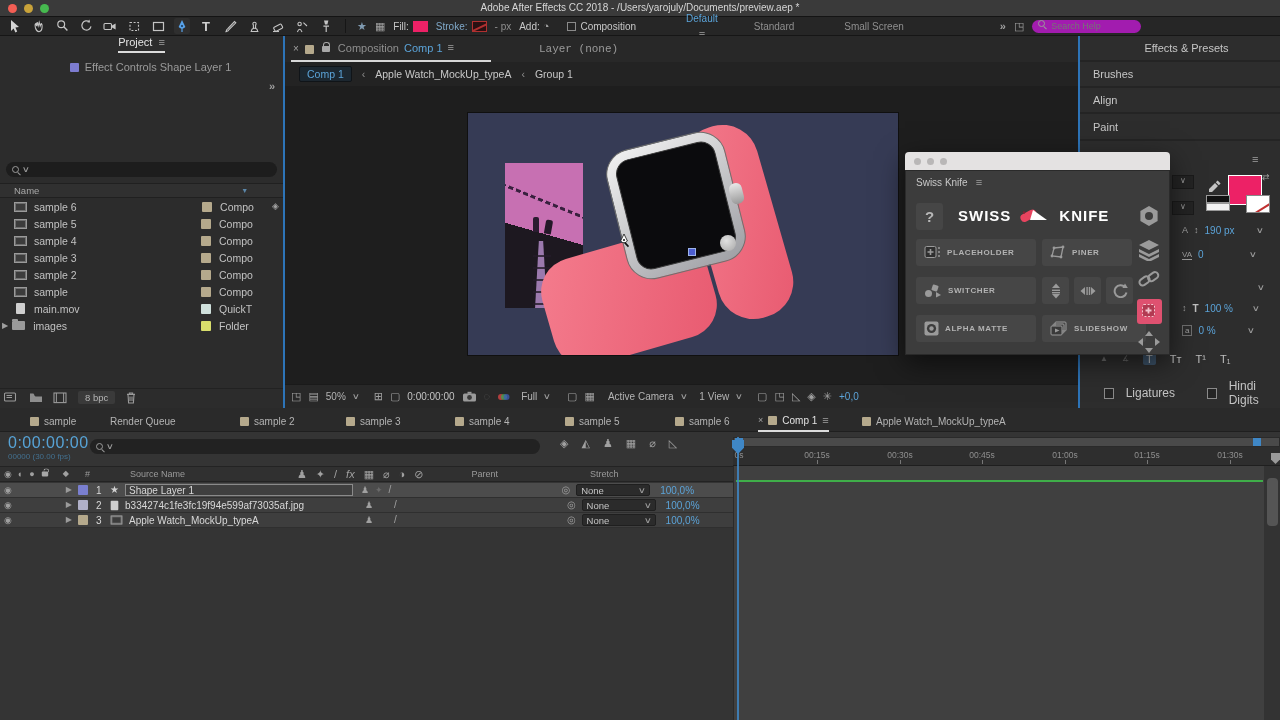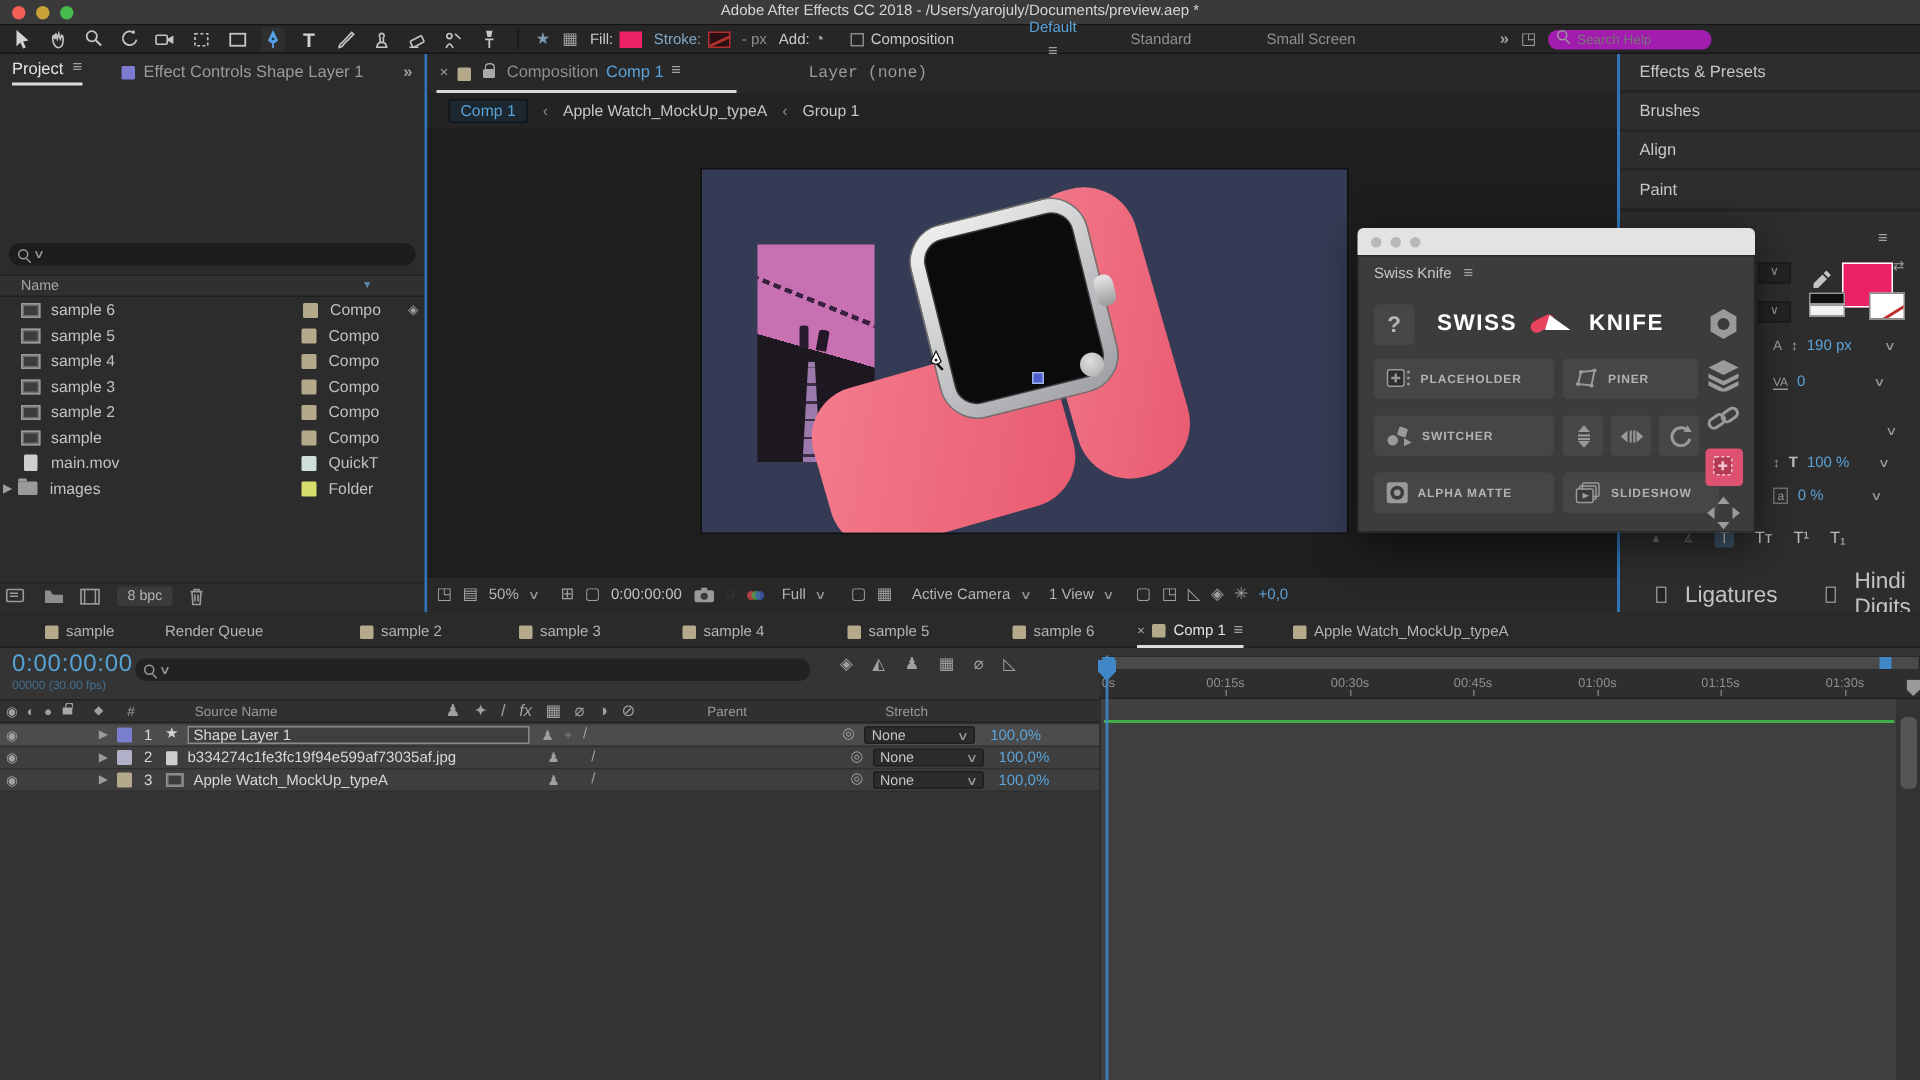--- a/index.html
+++ b/index.html
@@ -197,21 +197,21 @@
     <span class="dim" style="margin-left:42px;">Small Screen</span>
     <span class="gly" style="margin-left:88px;font-weight:bold;">»</span>
     <span class="gly">◳</span>
     <span class="searchbox">
       <span class="mag"></span>
       <input placeholder="Search Help" style="">
     </span>
   </div>
 
   <div class="abs panel" style="left:0;top:36px;width:283px;height:372px;">
-    <div class="row" style="height:24px;padding:0 8px;gap:8px;">
+    <div class="row" style="height:24px;padding:0 8px;gap:8px;flex-direction:column;">
       <span class="ptab-active row" style="gap:6px;">
         <span>Project</span>
         <span class="gly">≡</span>
       </span>
       <span class="ptab row" style="gap:6px;margin-left:18px;">
         <span class="chip" style="width:9px;height:9px;background:#7d7cd0;"></span>
         <span>Effect Controls Shape Layer 1</span>
       </span>
       <span class="gly" style="margin-left:auto;font-weight:bold;">»</span>
     </div>
@@ -396,21 +396,21 @@
       <span class="gly" style="margin-left:8px;">▢</span>
       <span class="gly">◳</span>
       <span class="gly">◺</span>
       <span class="gly">◈</span>
       <span class="gly">✳</span>
       <span class="blue">+0,0</span>
     </div>
   </div>
 
   <div class="abs" style="left:1080px;top:36px;width:200px;height:372px;background:#2d2d2d;">
-    <div class="row" style="height:26px;padding-left:13px;font-size:11px;color:#c6c6c6;border-bottom:2px solid #242424;">
+    <div class="row" style="height:26px;padding-left:13px;font-size:11px;color:#c6c6c6;border-bottom:2px solid #242424;justify-content:center;">
         <span>Effects &amp; Presets</span>
       </div>
     <div class="row" style="height:26px;padding-left:13px;font-size:11px;color:#c6c6c6;border-bottom:2px solid #242424;">
         <span>Brushes</span>
       </div>
     <div class="row" style="height:26px;padding-left:13px;font-size:11px;color:#c6c6c6;border-bottom:2px solid #242424;">
         <span>Align</span>
       </div>
     <div class="row" style="height:27px;padding-left:13px;font-size:11px;color:#c6c6c6;border-bottom:2px solid #242424;">
         <span>Paint</span>
@@ -458,21 +458,21 @@
         <span class="caret" style="margin-left:26px;">∨</span>
       </div>
       <div class="abs row" style="left:20px;top:210px;gap:14px;font-size:11px;color:#bdbdbd;">
         <span class="gly" style="font-size:8px;color:#6a6a6a;">▲</span>
         <span class="gly" style="font-size:8px;color:#6a6a6a;">∡</span>
         <span style="background:#3c5268;padding:0 3px;border-radius:2px;">T</span>
         <span>Tᴛ</span>
         <span>T¹</span>
         <span>T₁</span>
       </div>
-      <div class="abs row" style="left:24px;top:236px;gap:8px;font-size:15px;color:#c4c4c4;">
+      <div class="abs row" style="left:24px;top:236px;gap:8px;font-size:12px;color:#c4c4c4;">
         <span class="chk" style="width:11px;height:11px;"></span>
         <span>Ligatures</span>
         <span class="chk" style="width:11px;height:11px;margin-left:24px;"></span>
         <span>Hindi Digits</span>
       </div>
     </div>
   </div>
 
   <div class="abs sk">
     <div class="sk-title">

